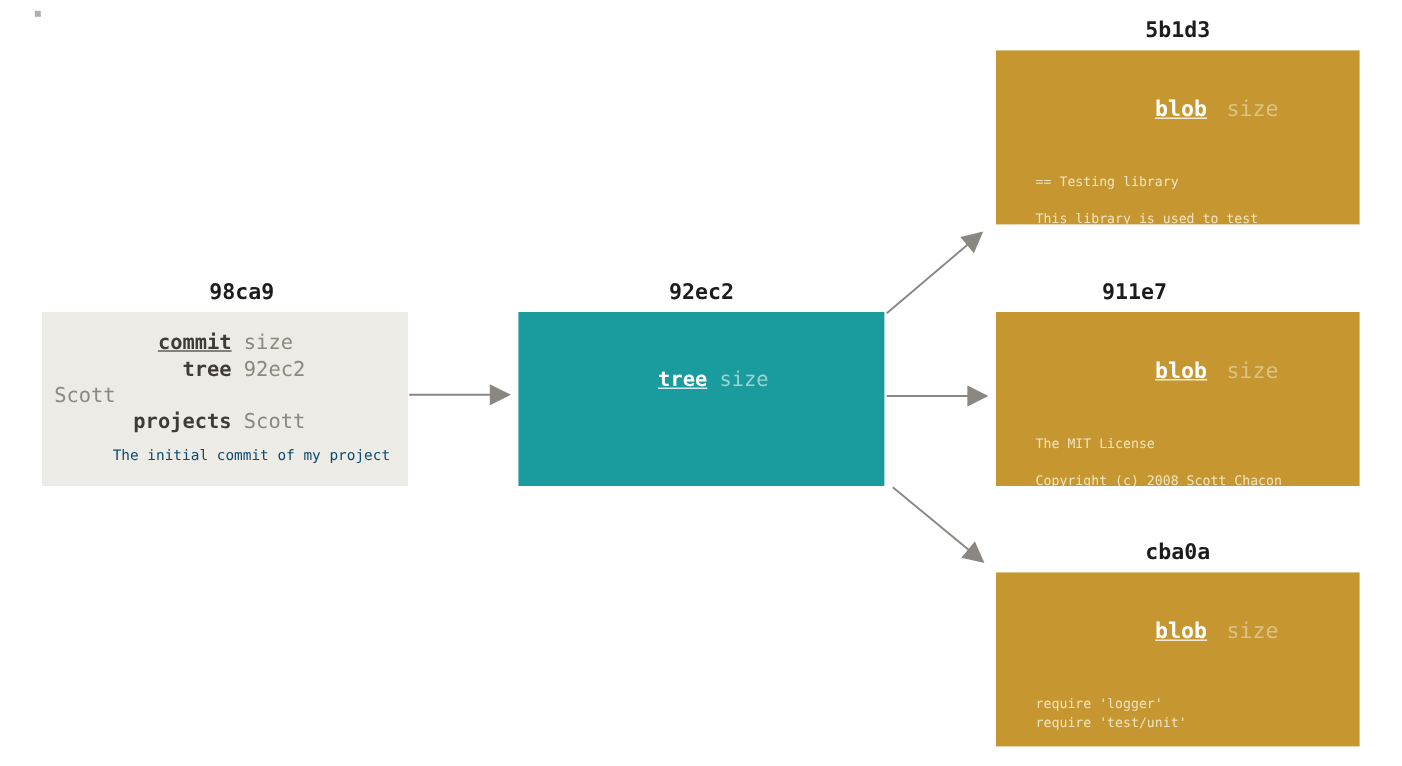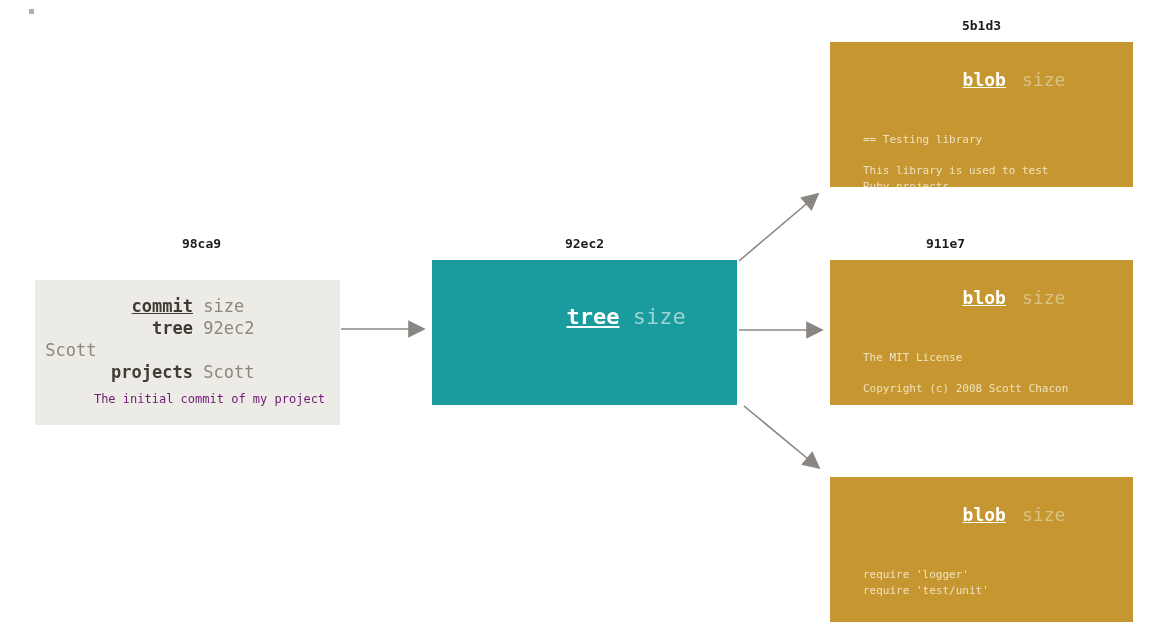--- a/index.html
+++ b/index.html
@@ -4,36 +4,36 @@
 <style>
   html,body { margin:0; padding:0; background:#ffffff; }
   #canvas {
     position:relative; width:1168px; height:638px; background:#ffffff;
     font-family:"DejaVu Sans Mono","Liberation Mono",monospace;
     overflow:hidden;
   }
   .box { position:absolute; overflow:hidden; }
   .box-label {
     position:absolute; text-align:center; font-weight:bold;
-    font-size:13px; color:#1c1c1c; line-height:22px;
+    font-size:18px; color:#1c1c1c; line-height:22px;
   }
   
-  #commit-box { left:35px; top:260px; width:305px; height:145px; background:#ECEBE6; padding-top:15px; box-sizing:border-box;margin-top:20px; }
+  #commit-box { left:35px; top:260px; width:305px; height:145px; background:#ECEBE6; padding-top:15px; box-sizing:border-box; }
   .crow { display:flex; font-size:17px; line-height:22px; white-space:pre; }
   .ckey { width:158px; text-align:right; font-weight:bold; color:#403B34; }
   .cval { margin-left:0.6em; color:#8D877C; }
-  .caption { margin-top:9px; text-align:center; font-size:12px; color:#701a75; white-space:pre;padding-left:44px; }
+  .caption { margin-top:9px; text-align:center; font-size:12px; color:#0c4a6e; white-space:pre;padding-left:44px; }
   .u { text-decoration:underline; }
   
   #tree-box { left:432px; top:260px; width:305px; height:145px; background:#1A9B9E; padding:24px 0 0 55px; box-sizing:border-box; }
-  .trow { font-size:22px; line-height:22px; white-space:pre; }
+  .trow { font-size:17px; line-height:22px; white-space:pre; }
   .tkey { font-weight:bold; color:#FFFFFF; }
   .tval { margin-left:0.6em; color:#9AD3D1; }
   
-  .blob-box { width:303px; height:145px; background:#C69730; box-sizing:border-box; padding-top:2px; left:830px; }
+  .blob-box { width:303px; height:145px; background:#C69730; box-sizing:border-box; padding-top:14px; left:830px; }
   #blob-1 { top:42px; }
   #blob-2 { top:260px; }
   #blob-3 { top:477px; }
   .bhead { text-align:center; font-size:18px; line-height:24px; white-space:pre; }
   .bkey { font-weight:bold; color:#FFFFFF; }
   .bval { margin-left:0.9em; color:#D9C386; }
   .bbody { margin-top:16px; padding-left:17px; font-size:11px; line-height:15.5px; color:#EFE2BE; white-space:pre;margin-left:16px; }
   
   #commit-label { left:49px; top:233px; width:305px; }
   #tree-label   { left:432px; top:233px; width:305px; }
@@ -61,20 +61,21 @@
     <line x1="341" y1="329" x2="424" y2="329" stroke="#8A8782" stroke-width="1.6" marker-end="url(#ah)"></line>
     <line x1="739" y1="261" x2="818" y2="194" stroke="#8A8782" stroke-width="1.6" marker-end="url(#ah)"></line>
     <line x1="739" y1="330" x2="822" y2="330" stroke="#8A8782" stroke-width="1.6" marker-end="url(#ah)"></line>
     <line x1="744" y1="406" x2="819" y2="468" stroke="#8A8782" stroke-width="1.6" marker-end="url(#ah)"></line>
   </svg>
 
   <div class="box-label" id="commit-label">98ca9</div>
   <div class="box-label" id="tree-label">92ec2</div>
   <div class="box-label" id="blob-1-label">5b1d3</div>
   <div class="box-label" id="blob-2-label">911e7</div>
+  <div class="box-label" id="blob-3-label">cba0a</div>
 
   <div class="box" id="commit-box">
     <div class="crow">
       <span class="ckey u">commit</span><span class="cval">size</span>
     </div>
     <div class="crow">
       <span class="ckey">tree</span><span class="cval">92ec2</span>
     </div>
     <div class="crow">
       <span class="cval">Scott</span>

